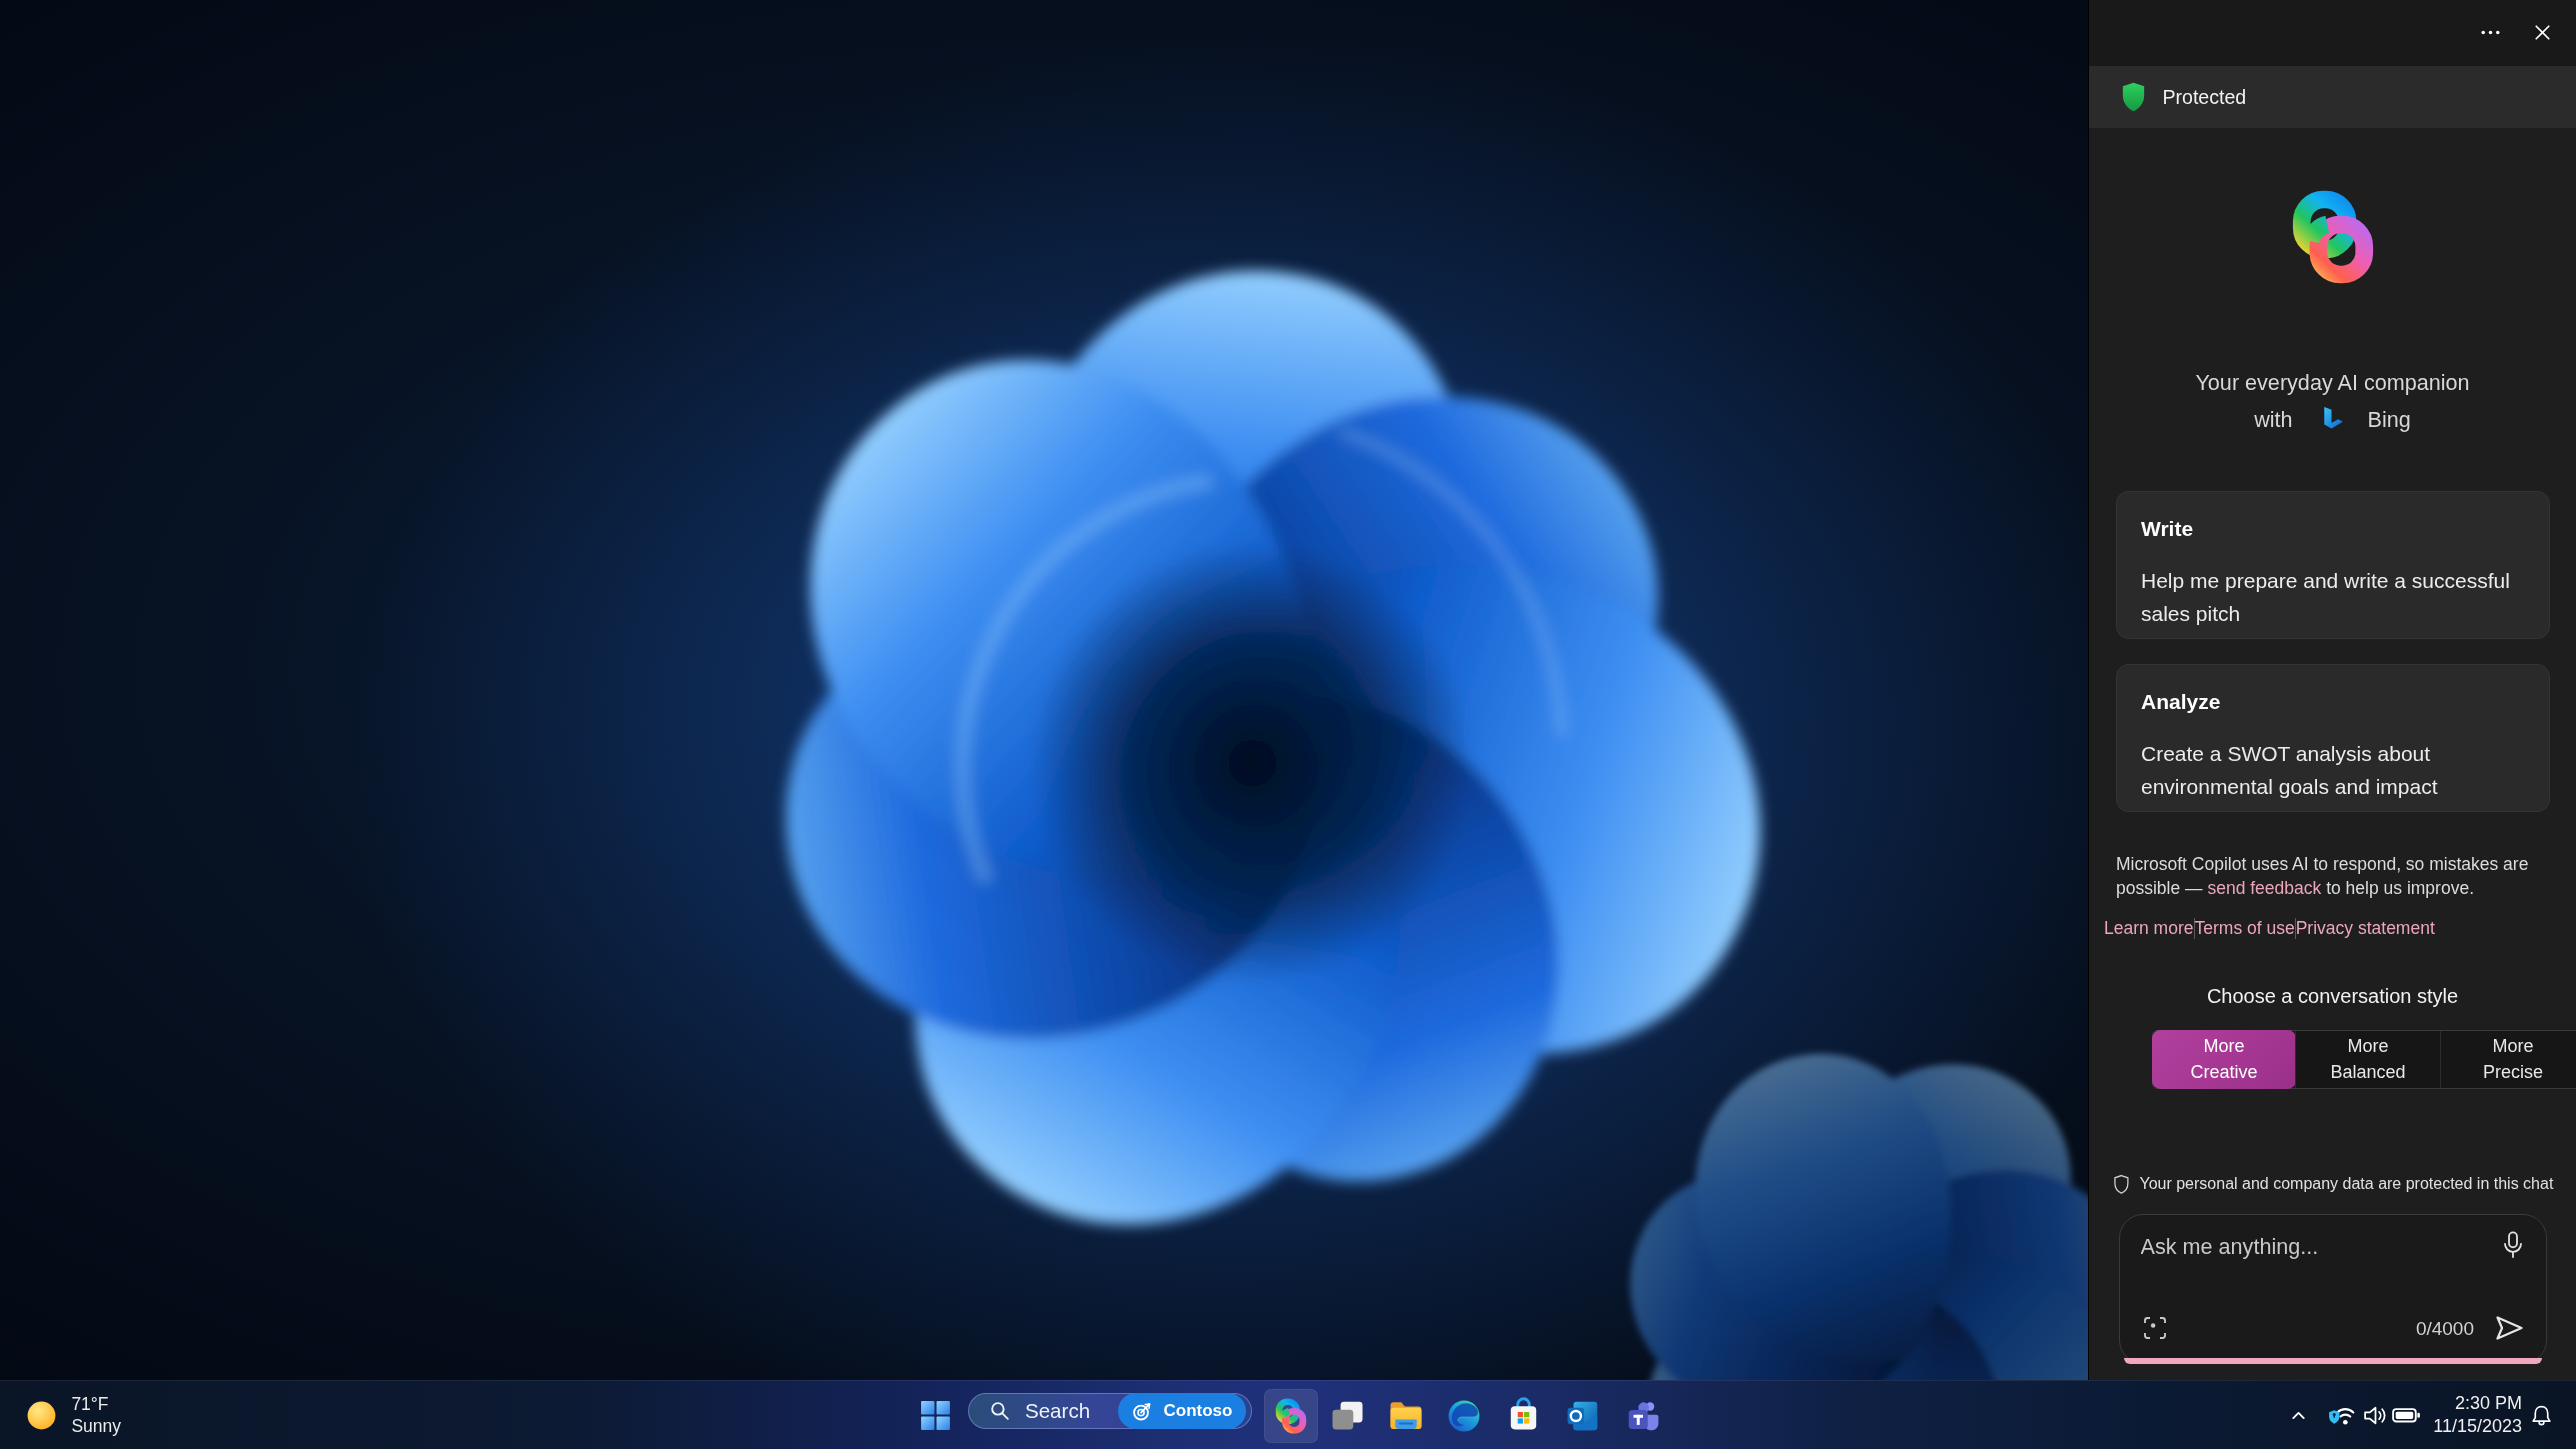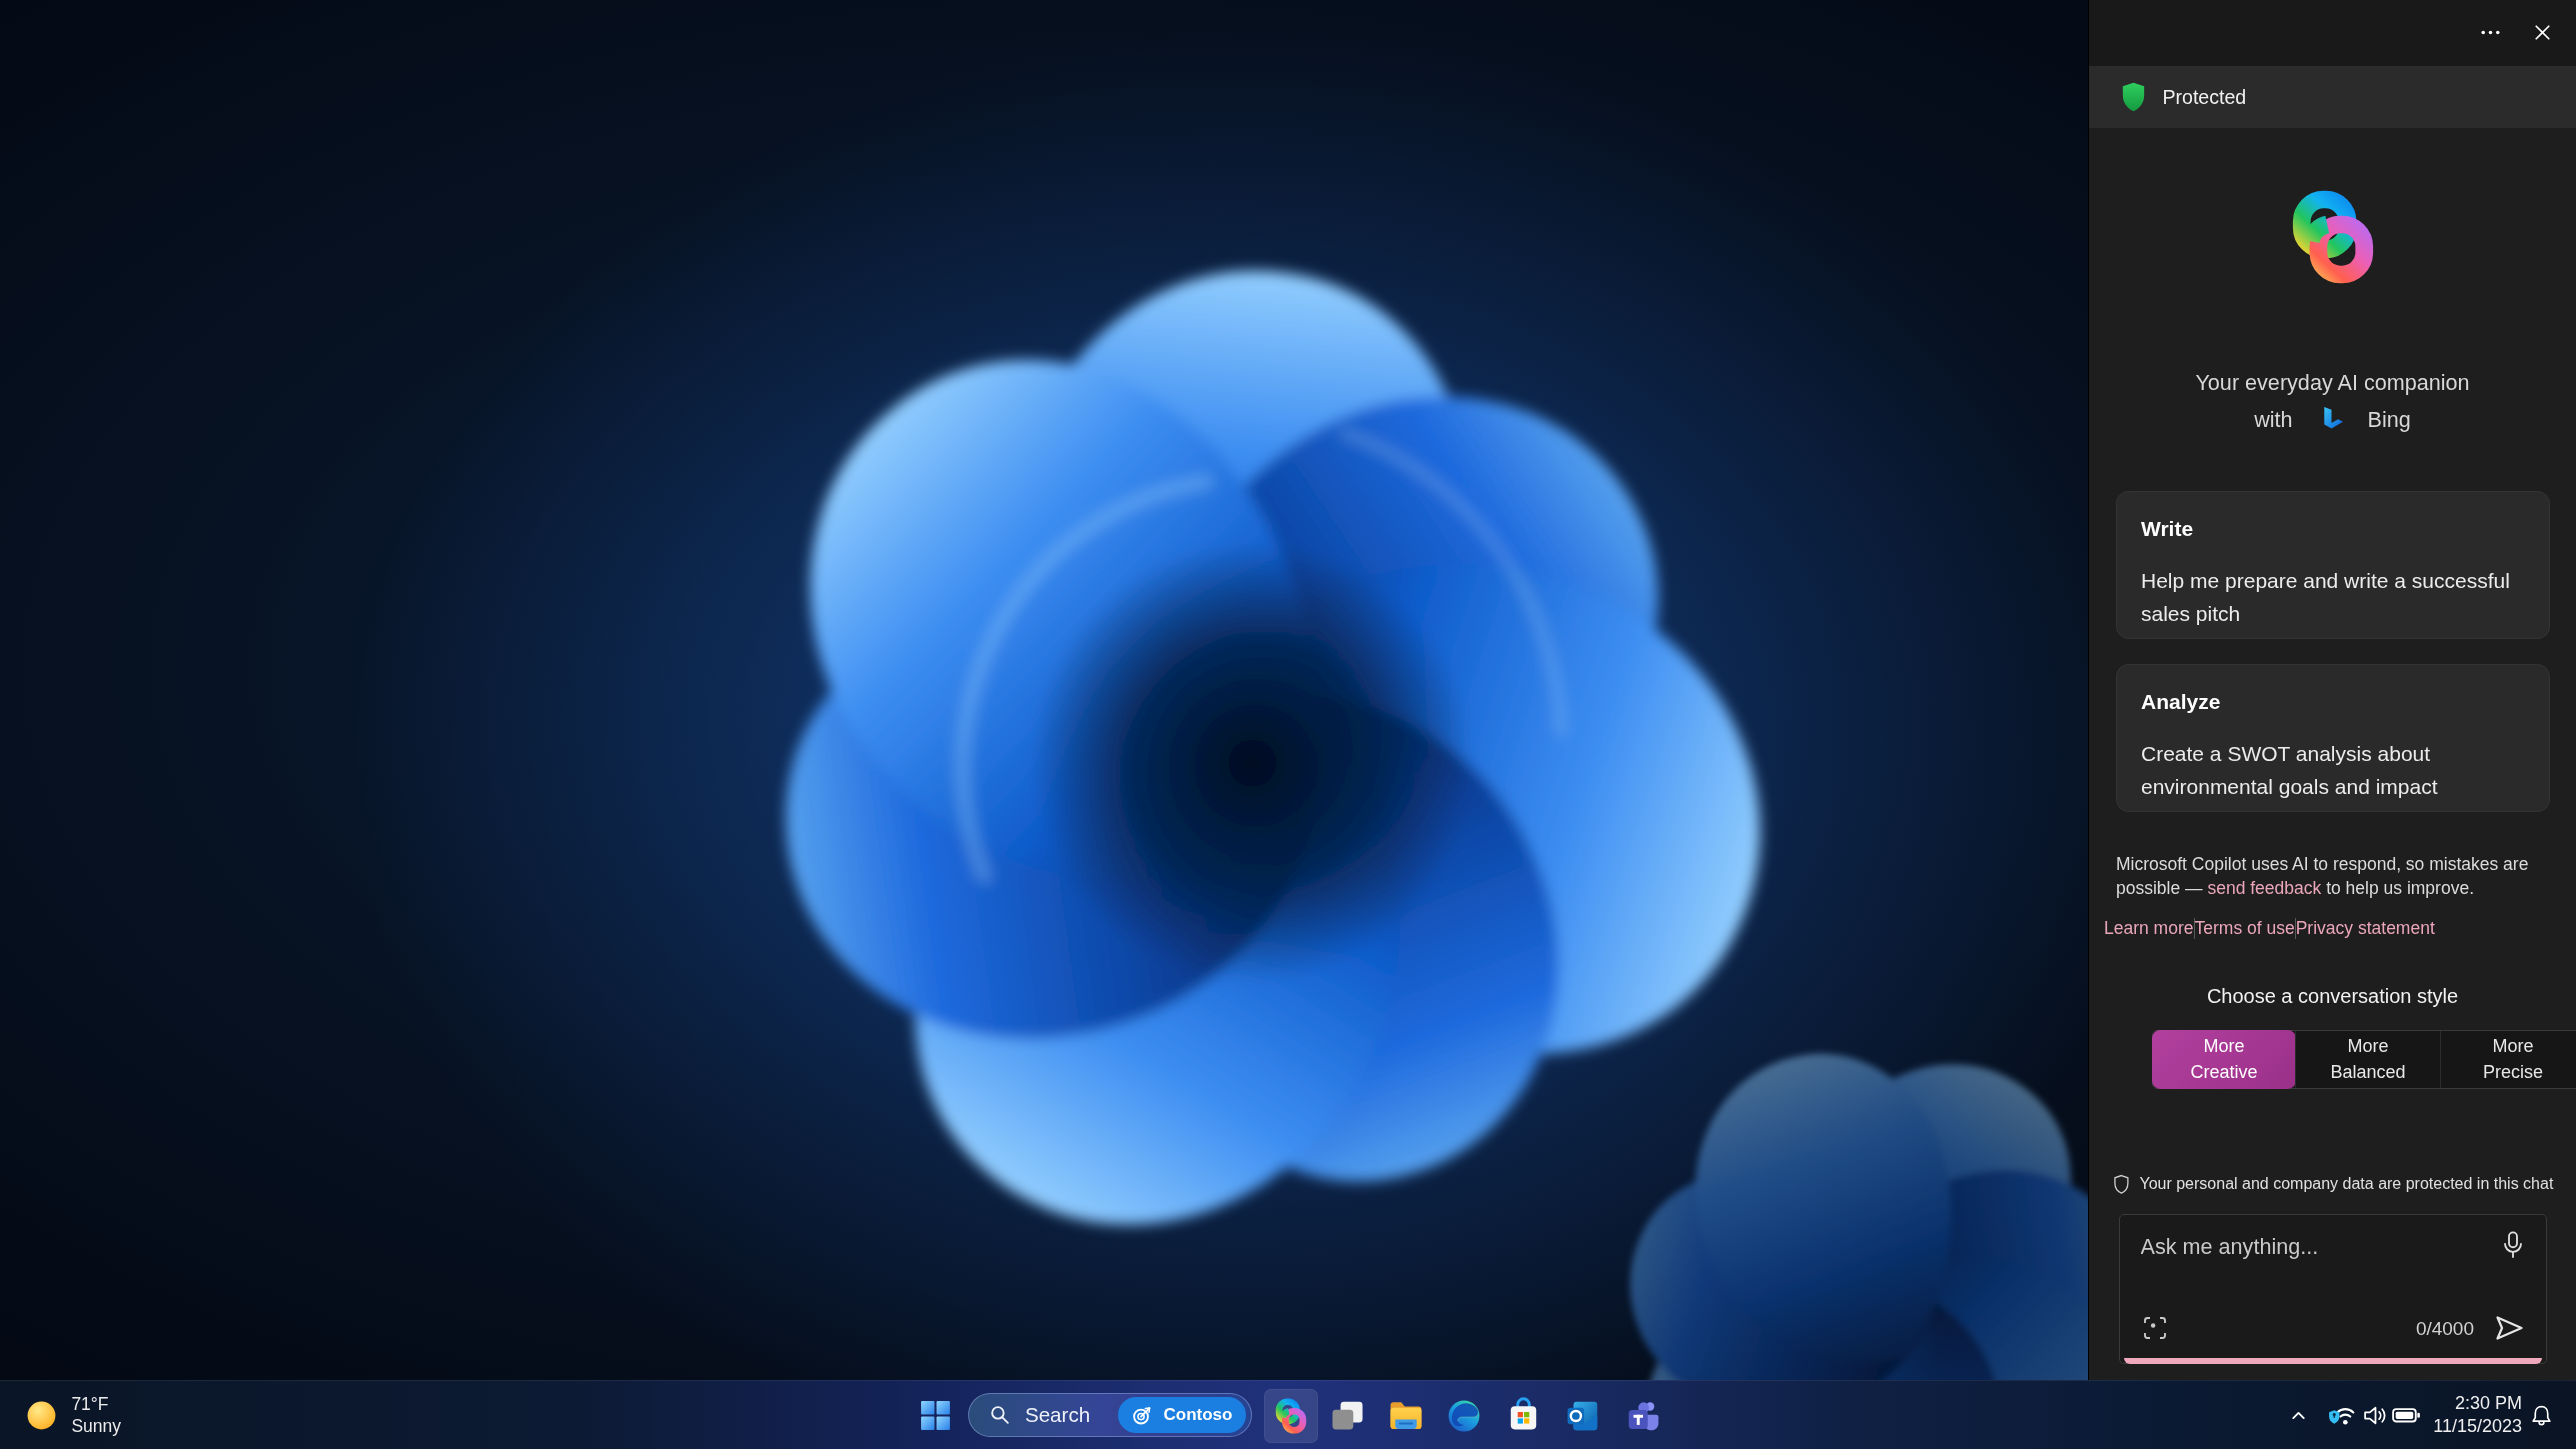--- a/index.html
+++ b/index.html
@@ -75,21 +75,21 @@
   }
 
   .privacy-note {
     position:absolute; top:1174px; left:50%; transform:translateX(-50%);
     display:flex; align-items:center; gap:9.3px; white-space:nowrap;
     font-size:16px; color:#e0e0e0;
   }
 
   .composer {
     position:absolute; top:1214px; left:30px; width:428px; height:150px;
-    background:#1a1a1a; border:1px solid #3a3a3a; border-radius:5px;
+    background:#1a1a1a; border:1px solid #3a3a3a; border-radius:24px;
   }
   .composer input {
     position:absolute; top:15.5px; left:20.6px; width:309px; height:33px;
     background:transparent; border:none; outline:none; color:#eee;
     font-family:inherit; font-size:21.6px;
   }
   .composer input::placeholder { color:#c9c9c9; }
   .btn-mic { position:absolute; top:14.4px; right:16.5px; width:34px; height:34px; background:none; border:none; cursor:pointer; }
   .composer-bottom {
     position:absolute; left:18.5px; right:18.5px; bottom:17.5px; height:33px;
@@ -111,21 +111,21 @@
   }
   .weather {
     position:absolute; left:25px; top:0; height:69px;
     display:flex; align-items:center; gap:13.4px; background:none; border:none; cursor:pointer;
   }
   .weather-text { text-align:left; color:#ececec; font-size:17.5px; line-height:21.6px; font-family:Liberation Sans, sans-serif; }
 
   .start-button { position:absolute; left:908px; top:7.7px; width:54px; height:54px; background:none; border:none; border-radius:6.2px; cursor:pointer; display:flex; align-items:center; justify-content:center; }
 
   .search-pill {
-    position:absolute; left:968px; top:12.4px; width:284px; height:44px; border-radius:22px;
+    position:absolute; left:968px; top:12.4px; width:284px; height:36px; border-radius:22px;
     background:linear-gradient(90deg,rgba(46,84,128,0.85) 0%,rgba(58,74,158,0.85) 45%,rgba(54,66,150,0.85) 70%,rgba(40,70,150,0.85) 100%);
     border:1px solid rgba(160,180,235,0.45);
     display:flex; align-items:center; padding:0 5.2px 0 18.5px; cursor:pointer;
   }
   .search-label { font-size:20.6px; color:#eef2f8; margin-left:13.4px; }
   .contoso-badge {
     margin-left:auto; height:36px; border-radius:18px; background:#1a7fe0;
     display:flex; align-items:center; gap:11px; padding:0 13.4px;
   }
   .contoso-label { font-size:17px; font-weight:bold; color:#ffffff; }

